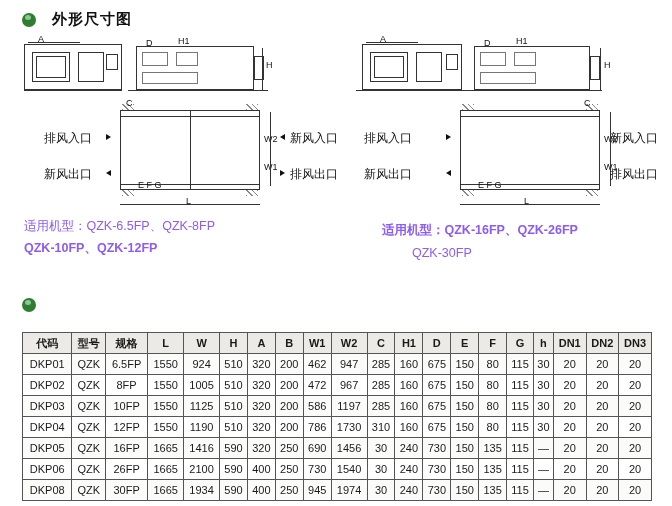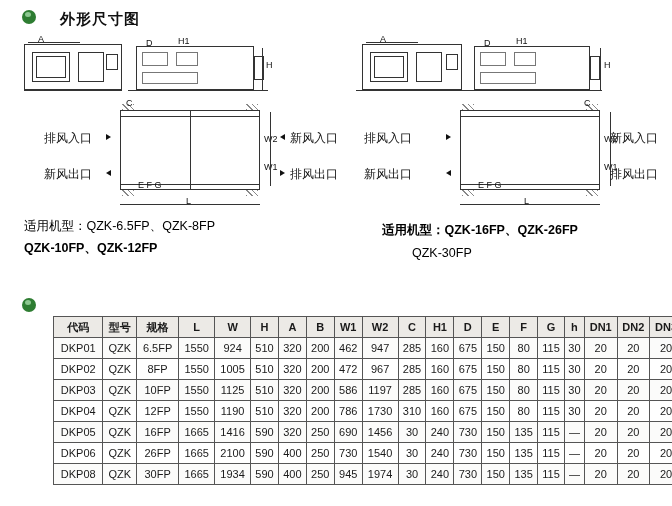--- a/index.html
+++ b/index.html
@@ -8,22 +8,22 @@
     width: 672px; height: 506px;
     background: #ffffff;
     font-family: "Liberation Sans", sans-serif;
     font-size: 12px;
     color: #1a1a1a;
     position: relative;
     overflow: hidden;
   }
   .section-head {
     display: flex;
-    align-items: flex-start;
-    gap: 24px;
+    align-items: center;
+    gap: 16px;
   }
   .bullet {
     width: 14px; height: 14px;
     border-radius: 50%;
     background: #2e7d32;
     display: inline-block;
     position: relative;
   }
   .bullet::after {
     content: "";
@@ -46,35 +46,34 @@
   .draw-area {
     position: absolute;
     border: 0;
   }
   #drawing-left { left: 18px; top: 34px; width: 320px; height: 180px; }
   #drawing-right { left: 348px; top: 34px; width: 310px; height: 180px; }
 
   .cap {
     position: absolute;
     font-size: 12.5px;
-    color: #000000;
+    color: #8b5cf6;
     white-space: nowrap;
   }
   #cap-left-1 { left: 24px; top: 218px; }
   #cap-left-2 { left: 24px; top: 240px; font-weight: bold; }
   #cap-right-1 { left: 382px; top: 222px; font-weight: bold; }
   #cap-right-2 { left: 412px; top: 246px; }
 
   
   #spec-table-wrap {
     position: absolute;
     left: 22px;
-    top: 316px;
+    top: 332px;
     width: 522px;
-    margin-left: 31px;
   }
   table.spec {
     border-collapse: collapse;
     width: 630px;
     font-size: 11px;
   }
   table.spec th, table.spec td {
     border: 1px solid #555;
     text-align: center;
     height: 21px;

